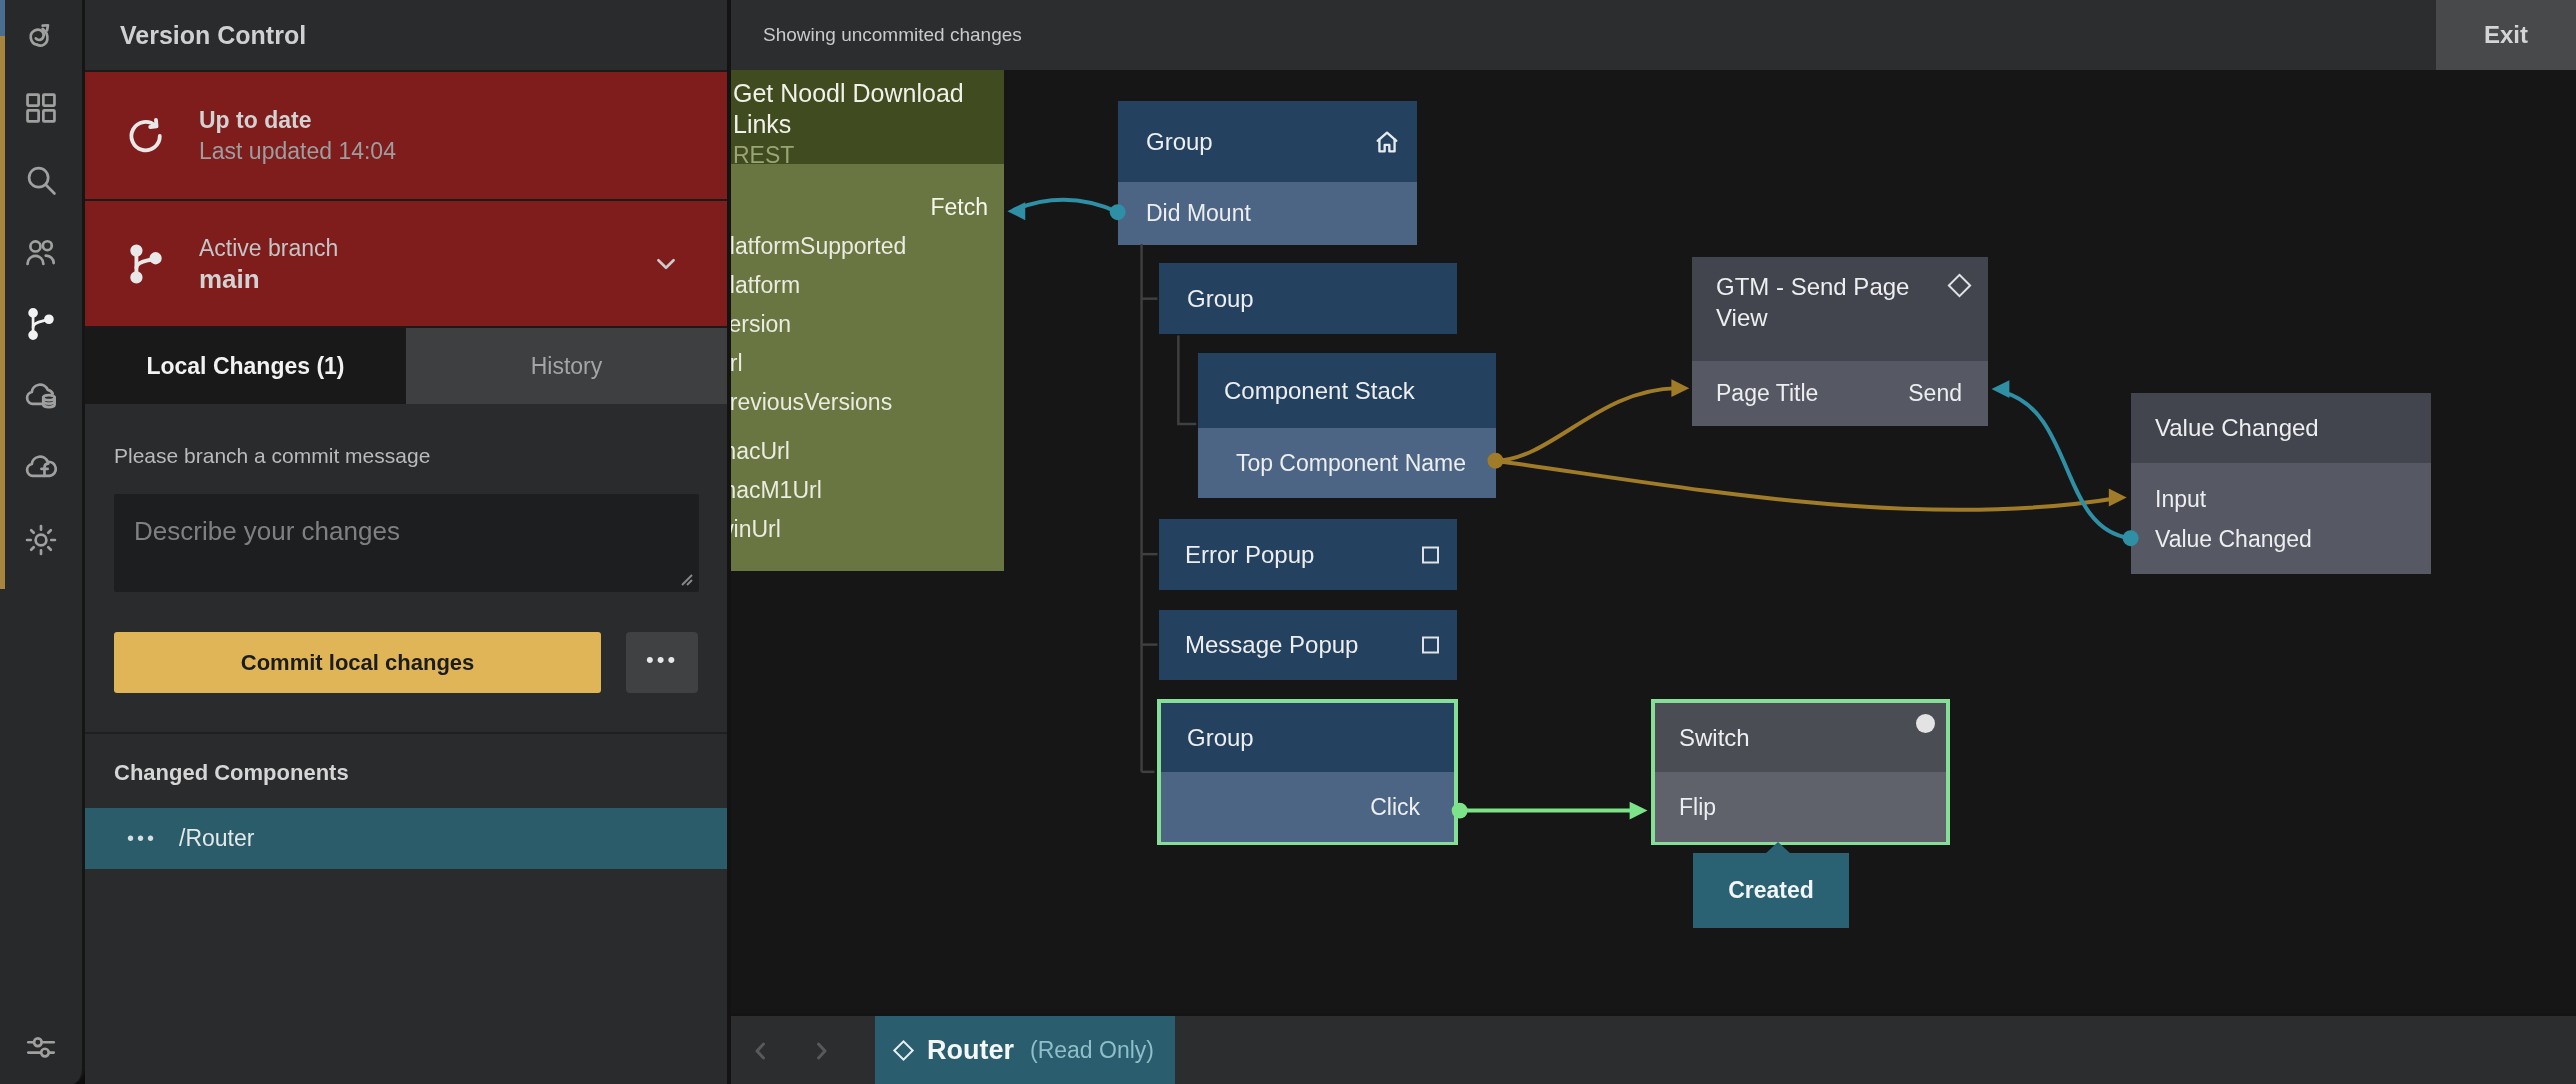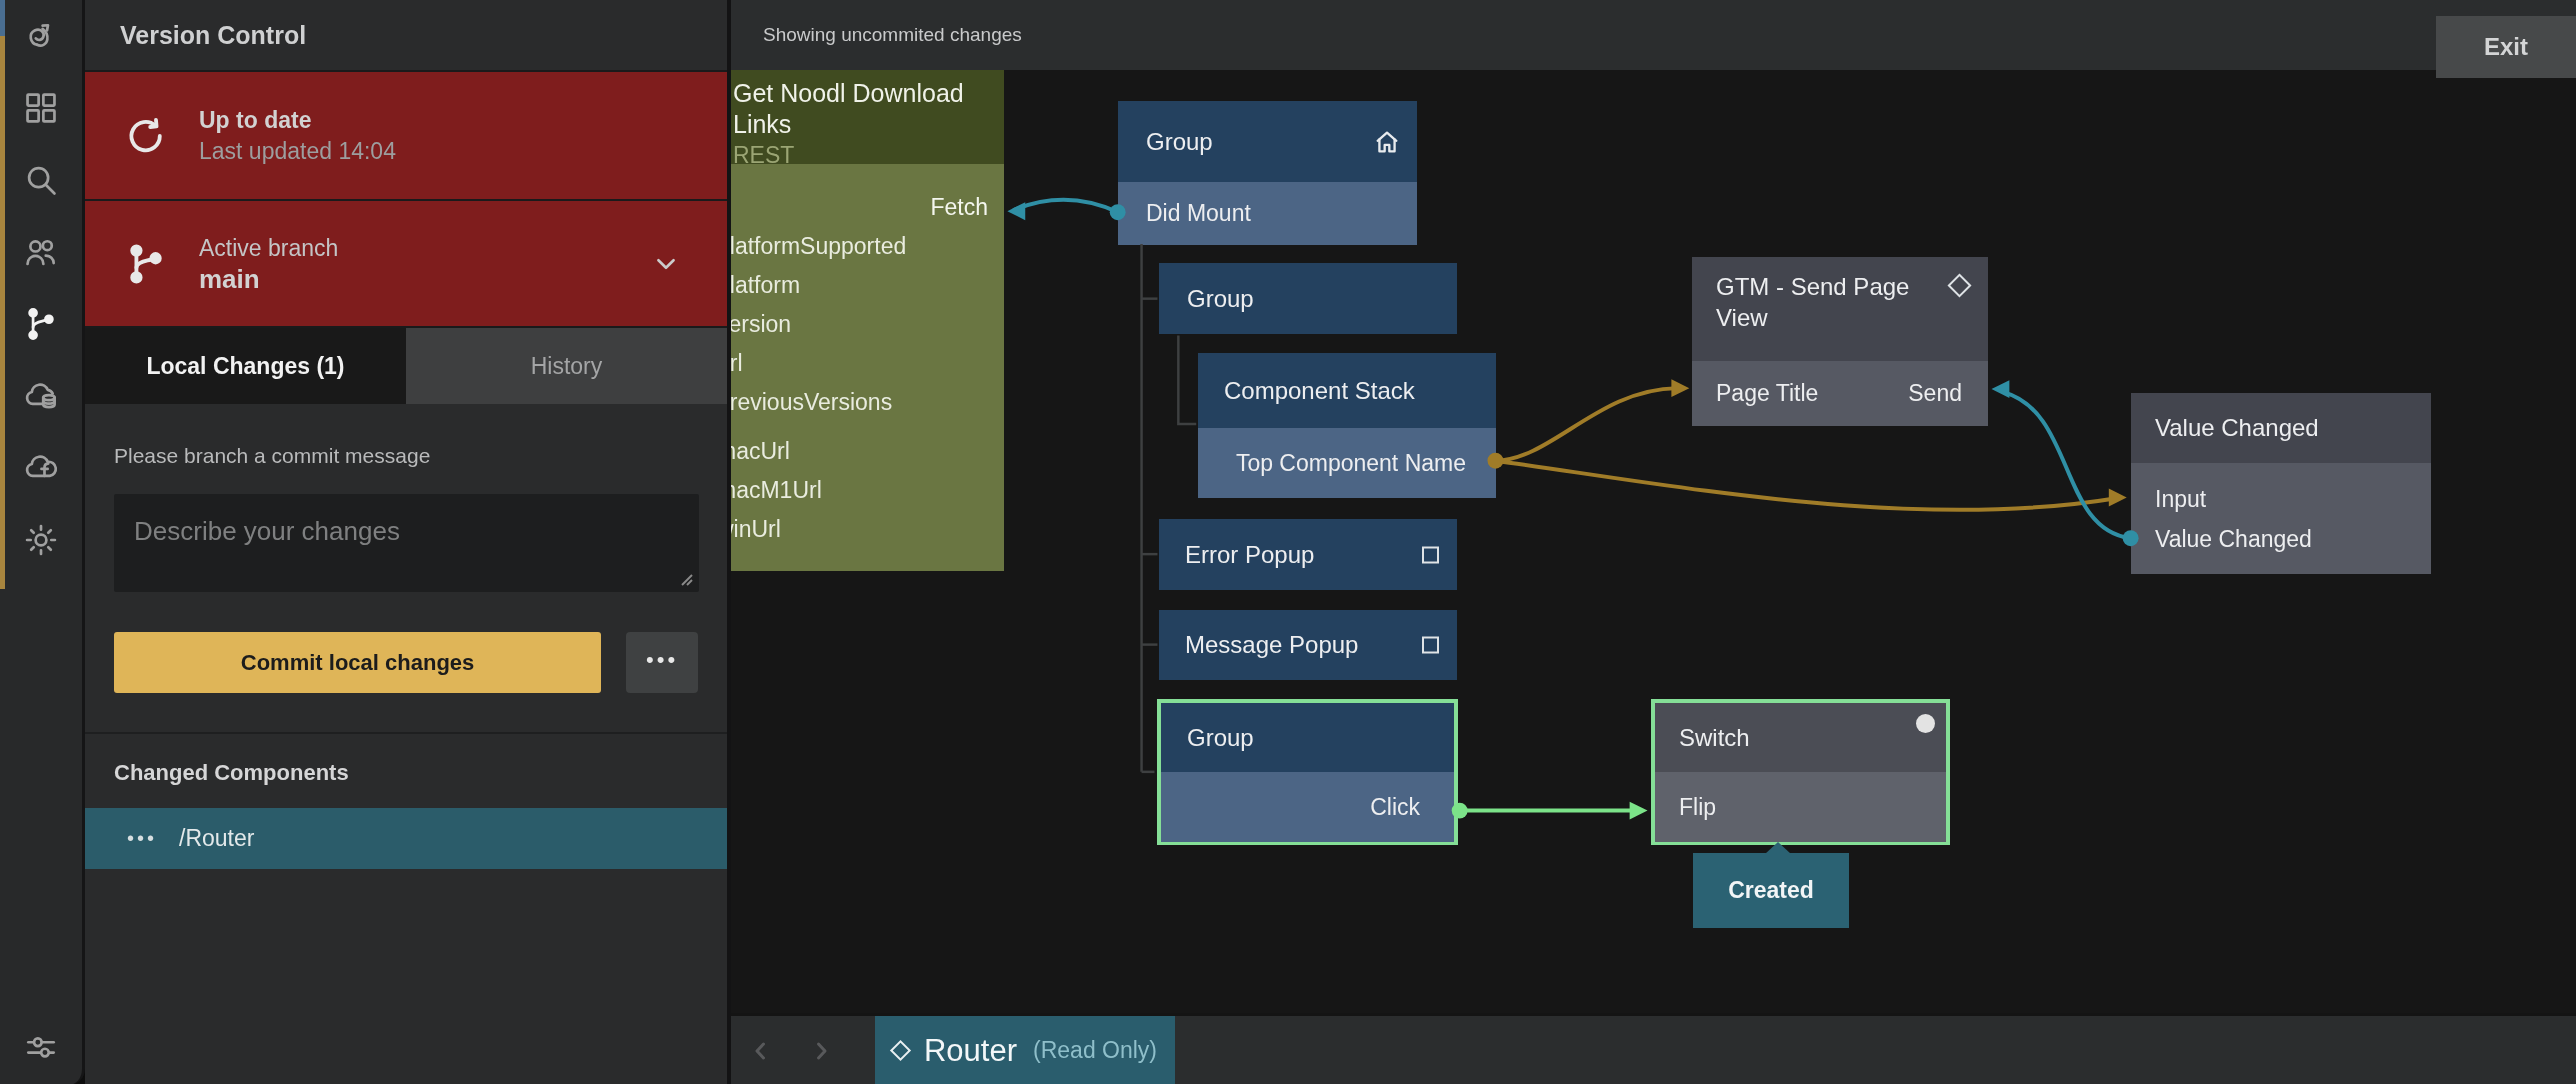--- a/index.html
+++ b/index.html
@@ -66,23 +66,23 @@
   .changed-heading { padding:26px 0 22px 29px; font-size:22px; font-weight:bold; color:#d6d6d7; }
   .router-row { height:61px; background:#2b5c6a; display:flex; align-items:center;
                 padding-left:42px; cursor:pointer; }
   .router-row .dots { color:#d6dee0; font-size:20px; letter-spacing:3px; margin-right:22px; }
   .router-row .lbl { color:#e3e9ea; font-size:23px; }
 
   
   .topbar { position:absolute; left:731px; top:0; right:0; height:70px; background:#2b2d2e;
             display:flex; align-items:center; z-index:3; }
   .topbar .status { margin-left:32px; font-size:19px; color:#c9cacb; }
-  .exit-btn { position:absolute; right:0; top:0; width:140px; height:62px; background:#47494a;
+  .exit-btn { position:absolute; right:0; top:0; width:140px; height:70px; background:#47494a;
               border:none; color:#d4d5d6; font-size:24px; font-weight:bold; cursor:pointer;
-              font-family:"Liberation Sans","DejaVu Sans",sans-serif;margin-top:16px; }
+              font-family:"Liberation Sans","DejaVu Sans",sans-serif; }
 
   
   .canvas { position:absolute; left:731px; top:70px; right:0; bottom:0; background:#161616;
             overflow:hidden; z-index:2; }
   .wires { position:absolute; left:0; top:0; width:1845px; height:1015px;
            pointer-events:none; z-index:20; }
 
   .node { position:absolute; color:#edeef0; z-index:10; cursor:pointer; }
   .n-head { position:relative; display:flex; align-items:center; font-size:24px; }
   .n-body { position:relative; }
@@ -117,21 +117,21 @@
   
   .bottombar { position:absolute; left:0; bottom:0; width:1845px; height:72px;
                background:#2b2d2e; border-top:3px solid #141414; z-index:30; display:flex; }
   .nav-chev { width:60px; height:100%; display:flex; align-items:center; justify-content:center;
               cursor:pointer; }
   .nav-chev svg { width:24px; height:24px; stroke:#58595b; fill:none; stroke-width:3;
                   stroke-linecap:round; stroke-linejoin:round; }
   .router-tab { margin-left:24px; width:300px; height:100%; background:#2a5d6d; display:flex;
                 align-items:center; justify-content:center; gap:16px; cursor:pointer; }
   .router-tab .diamond { width:15px; height:15px; border-color:#e8eff1; }
-  .router-tab .t-name { font-size:31px; font-weight:normal; color:#f3f7f8; }
+  .router-tab .t-name { font-size:27px; font-weight:bold; color:#f3f7f8; }
   .router-tab .t-ro { font-size:23px; color:#8fbfca; }
 </style>
 </head>
 <body>
 
 <div class="app">
 
   <aside class="sidebar">
     <span class="accent-blue"></span>
     <span class="accent-gold"></span>

